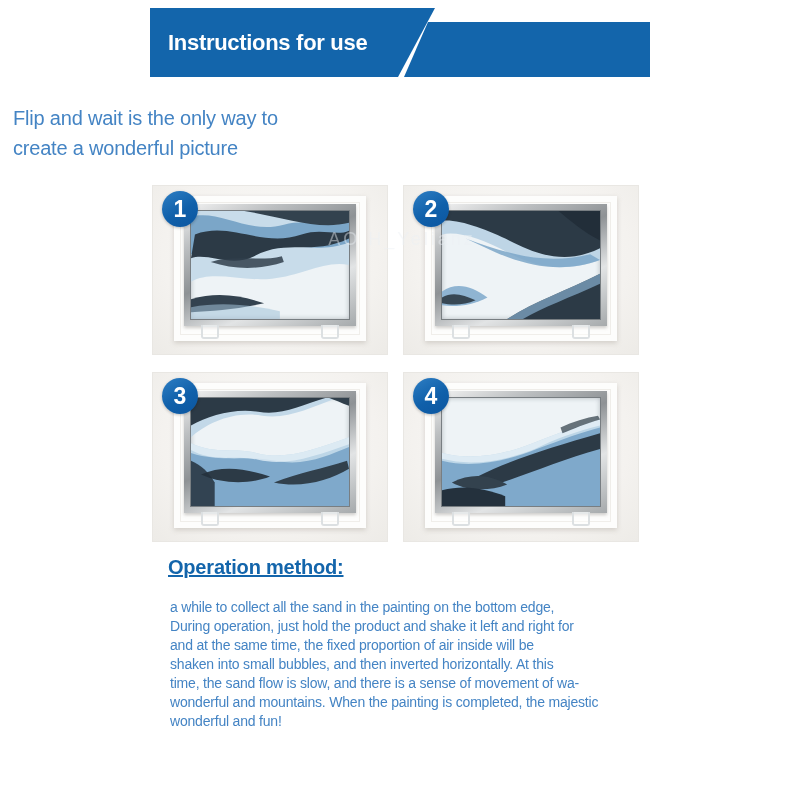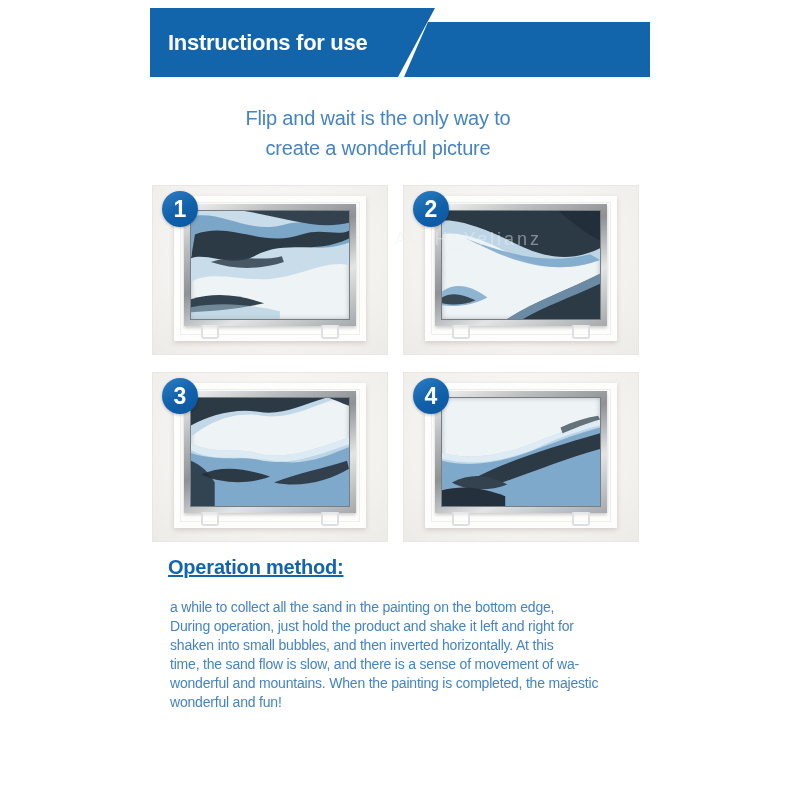--- a/index.html
+++ b/index.html
@@ -18,21 +18,21 @@
     letter-spacing:-0.3px; white-space:nowrap;
   }
   .banner-right {
     position:absolute; left:404px; top:22px; width:246px; height:55px;
     background:#1365ab;
     clip-path:polygon(24px 0, 100% 0, 100% 100%, 0 100%);
   }
 
   
   .subtitle {
-    position:absolute; left:4px; top:103px; width:748px; text-align:center;
+    position:absolute; left:13px; top:103px; width:748px; text-align:left;
     color:#4484c4; font-size:20px; line-height:30px; letter-spacing:-0.2px;
   }
 
   
   .photo {
     position:absolute; width:236px; height:170px;
     background:radial-gradient(ellipse at 50% 40%, #fafaf8 0%, #f4f2ef 65%, #edebe7 100%);
     border:1px solid #e9e7e3;
   }
   .photo.p1 { left:152px; top:185px; }
@@ -76,21 +76,21 @@
     position:absolute; left:9px; top:5px; width:36px; height:36px;
     border-radius:50%;
     background:linear-gradient(150deg,#2e7ec3 0%, #1060aa 55%, #0c56a0 100%);
     box-shadow:0 1px 3px rgba(0,0,0,0.25);
     color:#ffffff; font-size:23px; font-weight:bold;
     display:flex; align-items:center; justify-content:center;
   }
 
   .watermark {
     position:absolute; left:262px; top:229px; width:280px;
-    text-align:right; color:rgba(235,240,245,0.45);
+    text-align:center; color:rgba(235,240,245,0.45);
     font-size:18px; letter-spacing:3px; white-space:nowrap;
     pointer-events:none; z-index:5;
   }
 
   
   .op-heading {
     position:absolute; left:168px; top:556px;
     color:#1365ab; font-size:20px; font-weight:bold; letter-spacing:-0.2px;text-decoration:underline;
   }
   .op-body {
@@ -196,19 +196,20 @@
     <div class="foot right"></div>
     <div class="badge">4</div>
   </figure>
 
   <div class="watermark">AO H_Yelianz</div>
 
   <div class="op-heading">Operation method:</div>
   <div class="op-body">
     <div class="op-line">a while to collect all the sand in the painting on the bottom edge,</div>
     <div class="op-line">During operation, just hold the product and shake it left and right for</div>
+    <div class="op-line">and at the same time, the fixed proportion of air inside will be</div>
     <div class="op-line">shaken into small bubbles, and then inverted horizontally. At this</div>
     <div class="op-line">time, the sand flow is slow, and there is a sense of movement of wa-</div>
     <div class="op-line">wonderful and mountains. When the painting is completed, the majestic</div>
     <div class="op-line">wonderful and fun!</div>
   </div>
 
 </div>
 
 </body></html>

